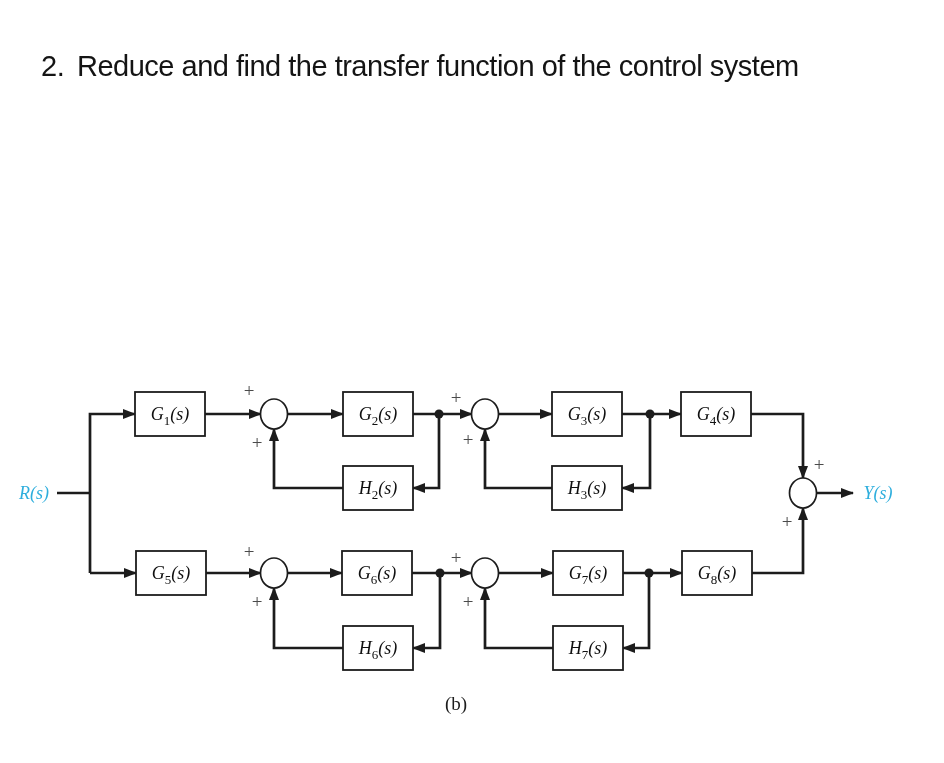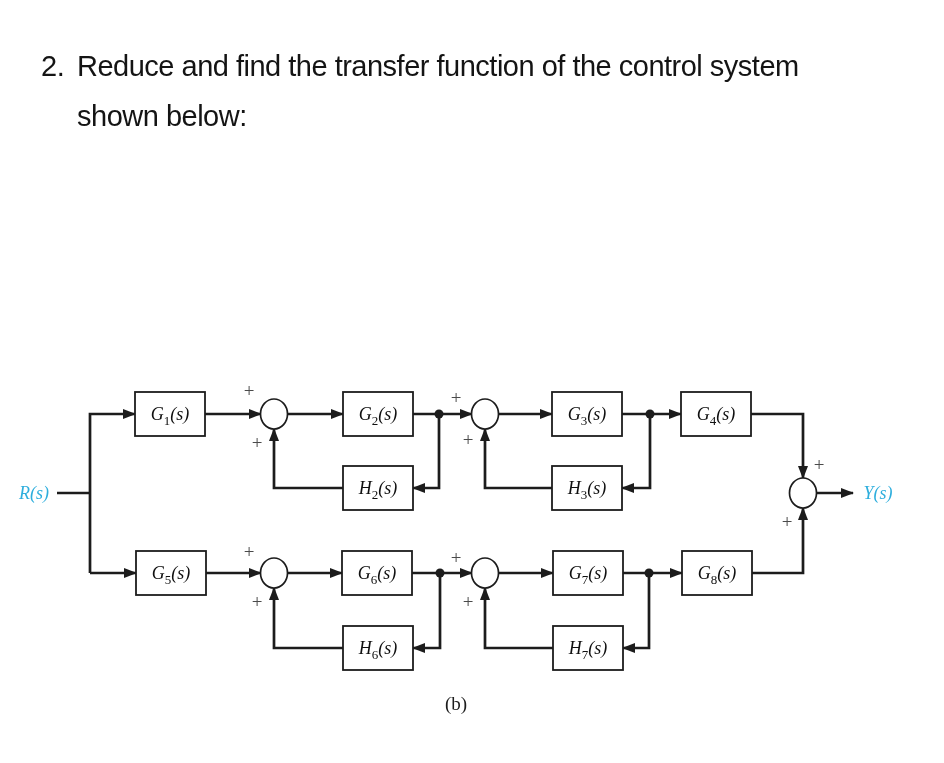--- a/index.html
+++ b/index.html
@@ -19,21 +19,20 @@
   .sig{font-family:"Liberation Serif",serif;font-style:italic;font-size:18px;fill:#2eaedd;text-anchor:middle;dominant-baseline:central;}
   .caption{font-family:"Liberation Serif",serif;font-size:19px;fill:#1c1c1c;text-anchor:middle;dominant-baseline:central;}
 </style>
 </head>
 <body>
 
 <div class="page">
 
   <div class="q-number">2.</div>
   <div class="q-line1">Reduce and find the transfer function of the control system</div>
-  <div class="q-line2">shown below:</div>
 
   <svg width="944" height="763" viewBox="0 0 944 763">
     <defs>
       <marker id="arr" markerUnits="userSpaceOnUse" markerWidth="13" markerHeight="10" refX="12" refY="5" orient="auto">
         <path d="M0,0 L13,5 L0,10 Z" fill="#1c1c1c"></path>
       </marker>
     </defs>
 
     <g>
       <path class="wire" d="M57,493 H90"></path>

